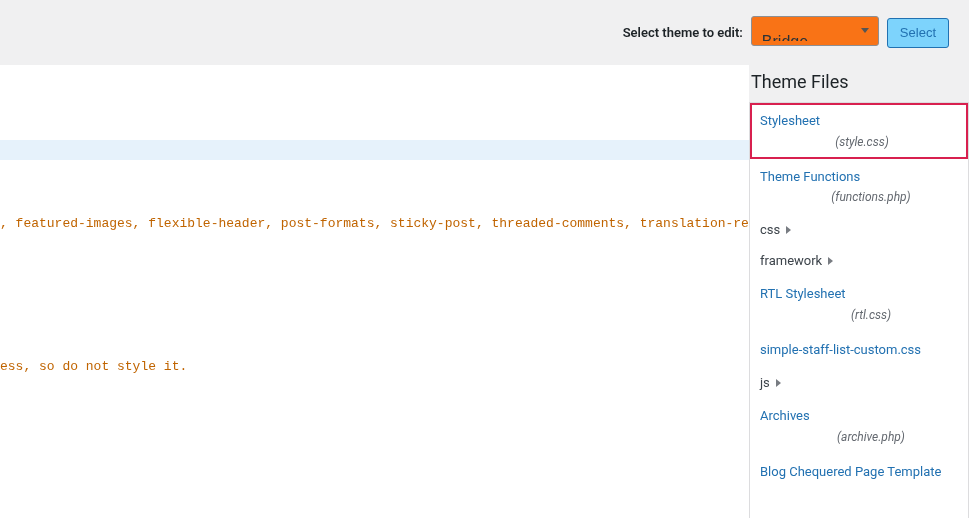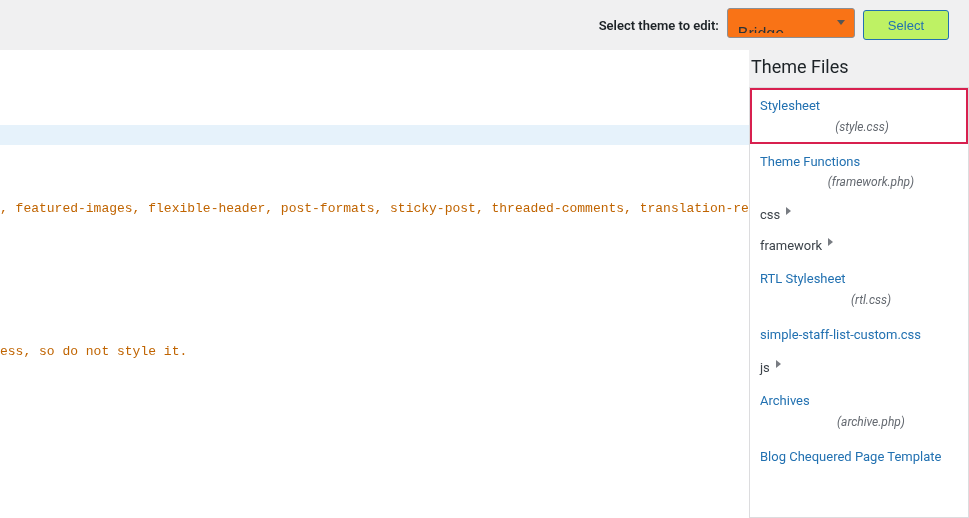--- a/index.html
+++ b/index.html
@@ -7,21 +7,21 @@
       font-family: -apple-system, BlinkMacSystemFont, "Segoe UI", Roboto, sans-serif;
       font-size: 13px;
       color: #32373c;
       background: #f0f0f1;
       width: 969px;
       height: 518px;
       overflow: hidden;
       position: relative;
     }
     .top-bar {
-      height: 50px;
+      height: 65px;
       display: flex;
       align-items: center;
       justify-content: flex-end;
       padding: 10px 20px;
       background: #f0f0f1;
     }
     .theme-select-label {
       font-weight: 600;
       color: #1d2327;
       font-size: 13px;
@@ -50,25 +50,25 @@
       right: 10px;
       top: 12px;
       width: 0;
       height: 0;
       border-left: 4px solid transparent;
       border-right: 4px solid transparent;
       border-top: 5px solid #555;
       pointer-events: none;
     }
     .select-button {
-      background: #bef264;
+      background: #7dd3fc;
       border: 1px solid #2171b1;
       color: #2271b1;
       border-radius: 3px;
-      padding: 4px 24px;
+      padding: 4px 12px;
       font-size: 13px;
       height: 30px;
       cursor: pointer;
     }
     .main-area {
       display: flex;
       height: calc(100% - 50px);
     }
     .editor-area {
       flex: 1;
@@ -140,20 +140,21 @@
       font-style: italic;
       padding-left: 14px;
       margin-top: 2px;
       text-align: center;
     }
     .folder-item {
       padding: 8px 10px;
       color: #3c434a;
       font-size: 13px;
       display: flex;
+      align-items: center;
       cursor: pointer;
     }
     .arrow {
       display: inline-block;
       width: 0;
       height: 0;
       border-top: 4px solid transparent;
       border-bottom: 4px solid transparent;
       border-left: 5px solid #787c82;
       margin-left: 6px;
@@ -193,21 +194,21 @@
     <div class="side-container">
       <div class="file-list">
 
         <div class="file-item highlighted">
           <div class="file-name">Stylesheet</div>
           <div class="file-sub">(style.css)</div>
         </div>
 
         <div class="file-item">
           <div class="file-name">Theme Functions</div>
-          <div class="file-sub">(framework.php)</div>
+          <div class="file-sub">(functions.php)</div>
         </div>
 
         <div class="folder-item">
           <span>css</span>
           <span class="arrow"></span>
         </div>
 
         <div class="folder-item">
           <span>framework</span>
           <span class="arrow"></span>

